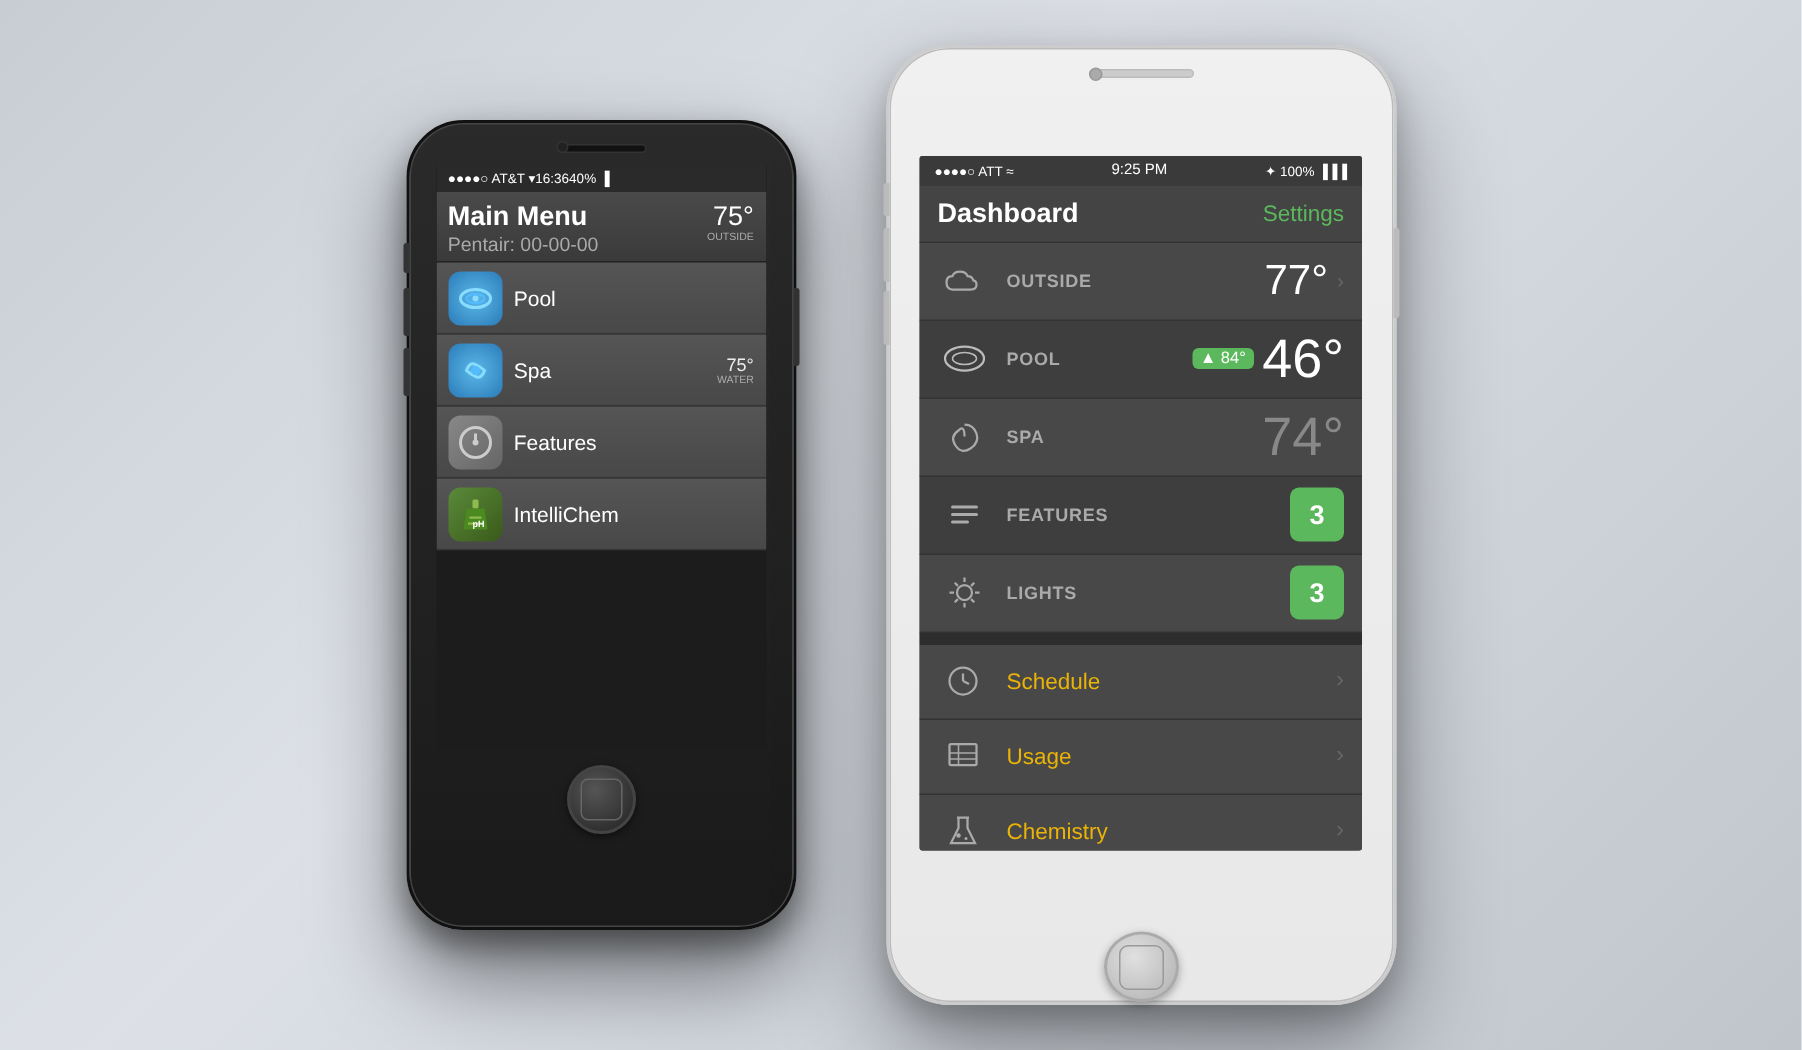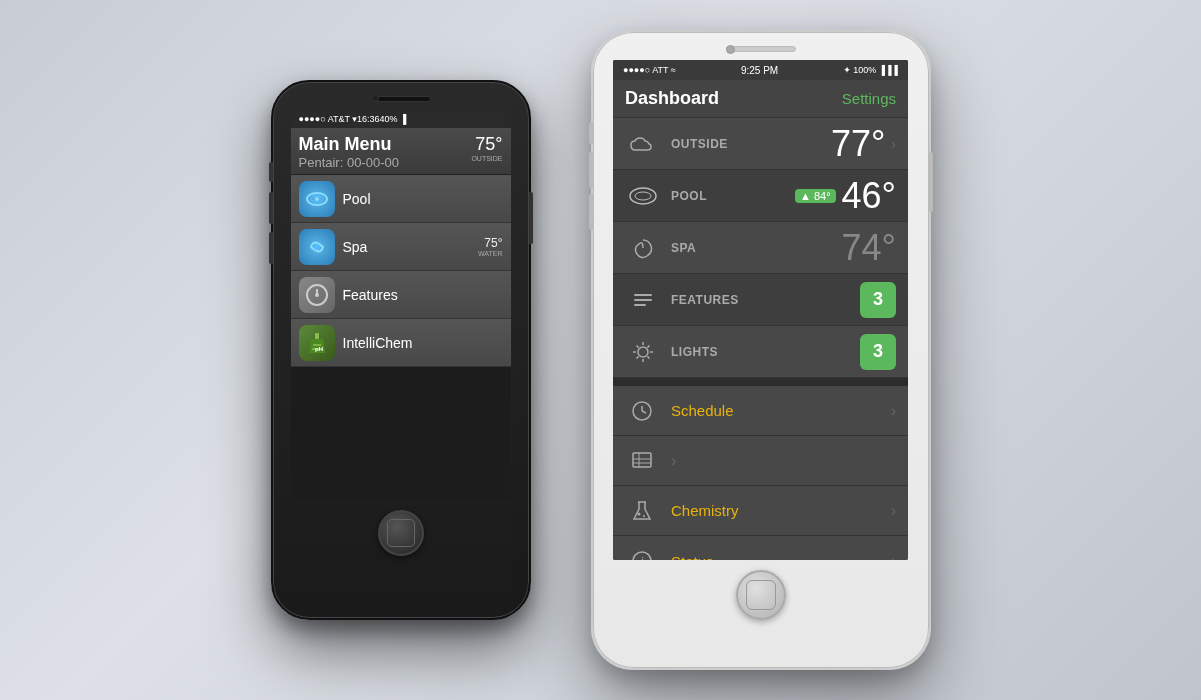--- a/index.html
+++ b/index.html
@@ -248,20 +248,21 @@
       border-radius: 42px;
       border: 2px solid #ccc;
       box-shadow:
         0 0 0 1px #bbb inset,
         0 30px 70px rgba(0,0,0,0.4),
         0 10px 20px rgba(0,0,0,0.2);
       position: relative;
       display: flex;
       flex-direction: column;
       align-items: center;
+      gap: 44px;
     }
 
     .iphone-white .speaker-top {
       width: 70px;
       height: 6px;
       background: #ccc;
       border-radius: 3px;
       margin-top: 14px;
       border: 1px solid #bbb;
     }
@@ -340,21 +341,21 @@
       height: 36px;
       display: flex;
       align-items: center;
       justify-content: center;
       margin-right: 10px;
       flex-shrink: 0;
     }
 
     .w-row-temp {
       color: #fff;
-      font-size: 36px;
+      font-size: 28px;
       font-weight: 200;
     }
 
     .w-row-temp.large { font-size: 36px; }
 
     .w-row-chevron {
       color: #666;
       font-size: 14px;
       margin-left: 6px;
     }
@@ -679,20 +680,21 @@
 
       <div class="w-list-row">
         <div class="row-icon">
           <svg width="24" height="24" viewBox="0 0 24 24">
             <rect x="3" y="4" width="18" height="14" rx="1" fill="none" stroke="#aaa" stroke-width="1.5"></rect>
             <line x1="3" y1="10" x2="21" y2="10" stroke="#aaa" stroke-width="1"></line>
             <line x1="3" y1="14" x2="21" y2="14" stroke="#aaa" stroke-width="1"></line>
             <line x1="9" y1="4" x2="9" y2="18" stroke="#aaa" stroke-width="1"></line>
           </svg>
         </div>
+        <span class="row-label">Usage</span>
         <span class="row-chevron">›</span>
       </div>
 
       <div class="w-list-row">
         <div class="row-icon">
           <svg width="24" height="24" viewBox="0 0 24 24">
             <path d="M9 3 L9 10 L4 20 L20 20 L15 10 L15 3" fill="none" stroke="#aaa" stroke-width="1.5"></path>
             <line x1="8" y1="3" x2="16" y2="3" stroke="#aaa" stroke-width="1.5"></line>
             <circle cx="9" cy="15" r="1.5" fill="#aaa"></circle>
             <circle cx="14" cy="17" r="1" fill="#aaa"></circle>

